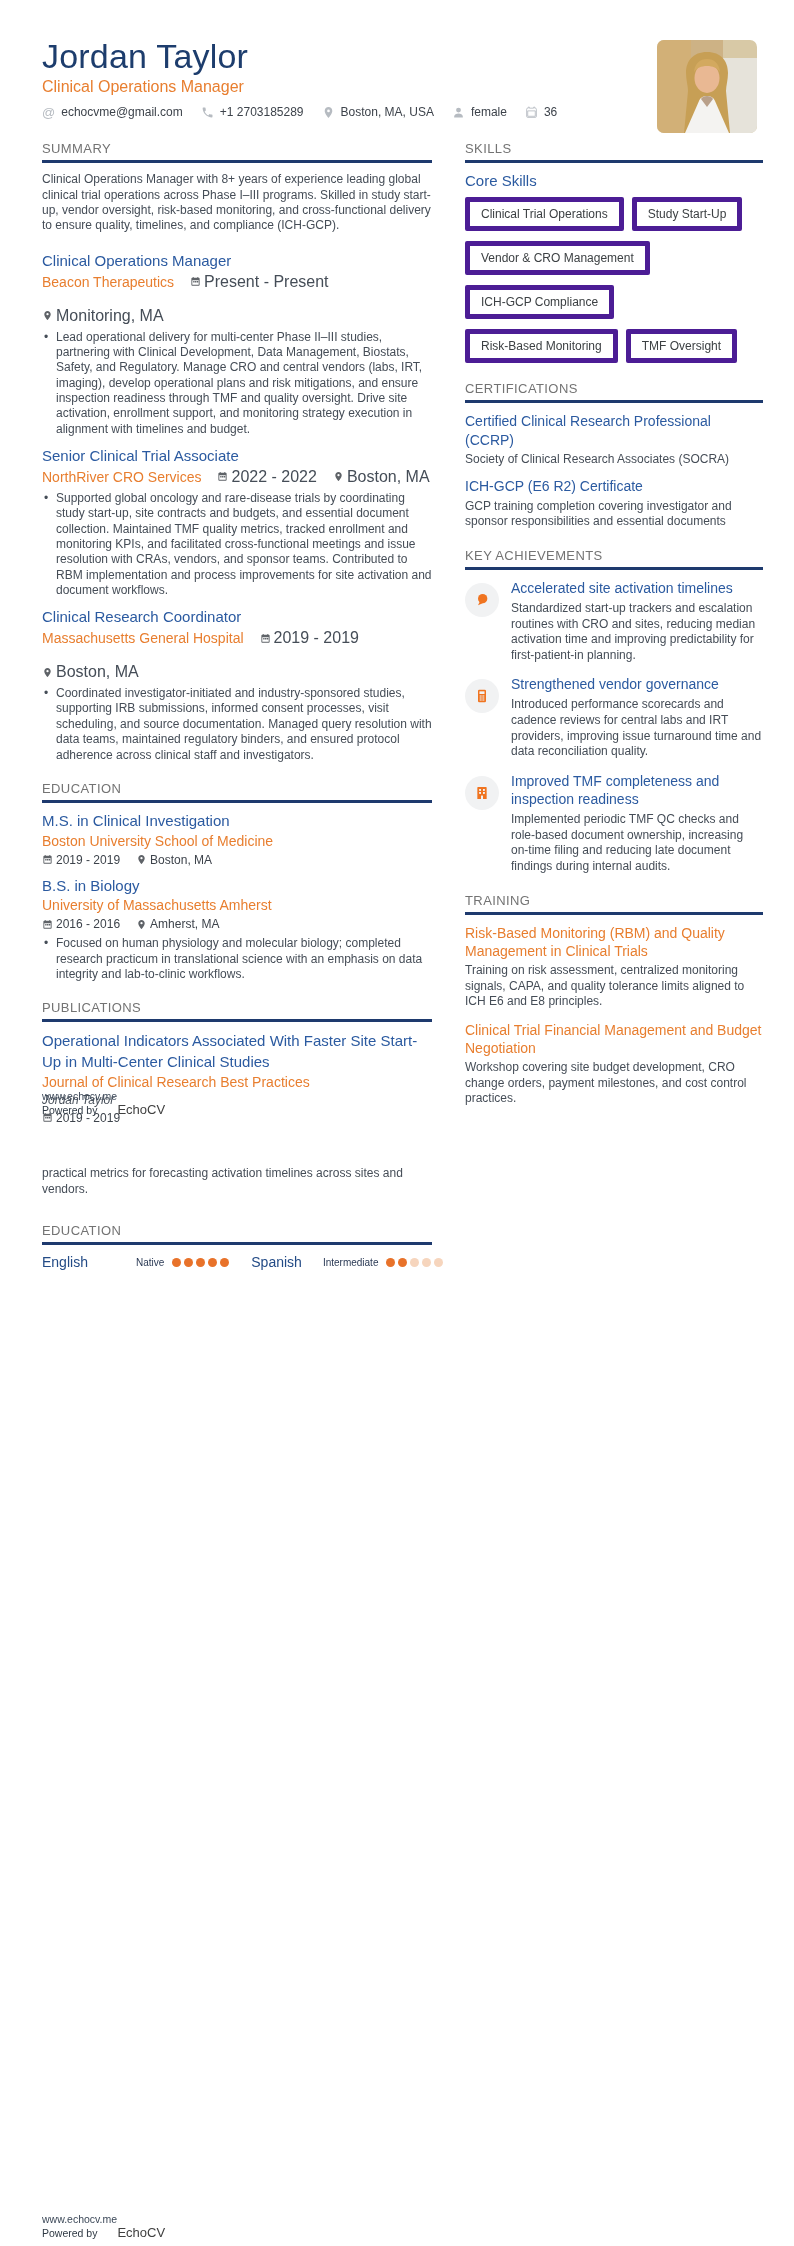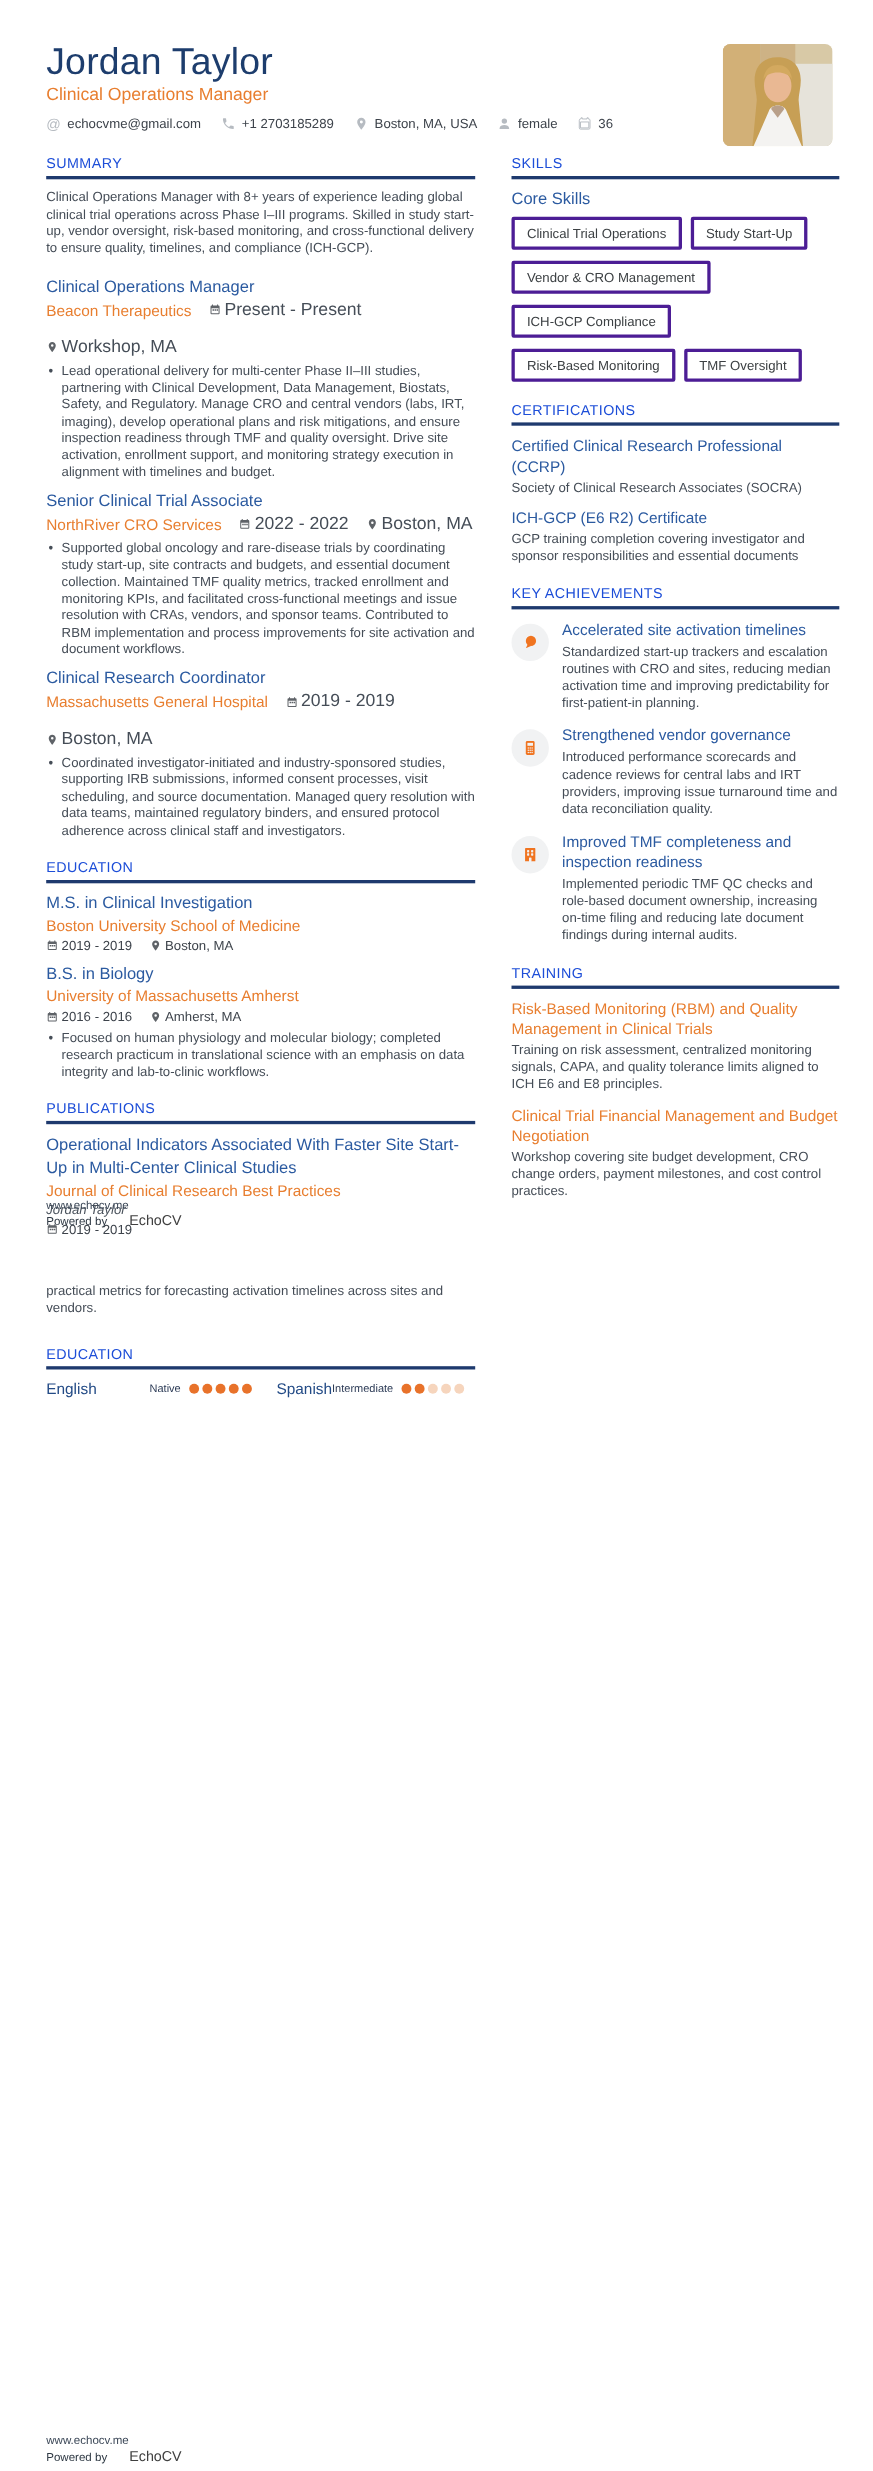--- a/index.html
+++ b/index.html
@@ -19,40 +19,40 @@
 
   .photo { position:absolute; left:657px; top:40px; width:100px; height:93px; border-radius:7px; overflow:hidden; }
 
   
   .cols { display:flex; padding:0 31px 0 42px; margin-top:22px; }
   .col-l { width:390px; flex:0 0 390px; }
   .col-gap { width:33px; flex:0 0 33px; }
   .col-r { width:298px; flex:0 0 298px; }
 
   .sec { margin-bottom:18px; }
-  .sec-h { font-size:13px; font-weight:500; color:#1d4ed8; letter-spacing:.4px; border-bottom:3px solid #1e3a6e; padding-bottom:4px; margin-bottom:9px; }
+  .sec-h { font-size:13px; font-weight:500; color:#737373; letter-spacing:.4px; border-bottom:3px solid #1e3a6e; padding-bottom:4px; margin-bottom:9px; }
 
   .body-txt { font-size:12px; line-height:1.28; color:#454d57; }
 
   .entry { margin-bottom:10px; }
   .e-title { font-size:15px; color:#2b5aa0; font-weight:500; line-height:1.25; }
   .e-org { font-size:14px; color:#e87e2f; font-weight:500; margin-top:2px; }
   .meta { display:flex; align-items:center; gap:16px; margin-top:4px; font-size:12px; color:#3d434b; flex-wrap:wrap; }
   .m-item { display:flex; align-items:center; gap:3px; }
   .mi { width:11px; height:11px; fill:#5f6368; flex:0 0 auto; }
   .org-line { display:flex; align-items:center; gap:16px; flex-wrap:wrap; margin-top:2px; }
   .org-line .e-org { margin-top:0; }
   ul.bul { margin:5px 0 0 0; padding:0 0 0 14px; list-style:none; }
   ul.bul li { position:relative; font-size:12px; line-height:1.28; color:#454d57; }
   ul.bul li::before { content:"•"; position:absolute; left:-12px; color:#454d57; }
 
   
   .group-h { font-size:15px; color:#2b5aa0; font-weight:500; margin-bottom:8px; }
   .chip-row { display:flex; gap:8px; margin-bottom:10px; }
-  .chip { border:3px solid #4c1d95; border-radius:2px; background:#fff; color:#3c4043; font-size:12px; padding:5px 11px; white-space:nowrap; }
+  .chip { border:5px solid #4c1d95; border-radius:2px; background:#fff; color:#3c4043; font-size:12px; padding:5px 11px; white-space:nowrap; }
 
   
   .cert { margin-bottom:10px; }
   .cert-name { font-size:14px; color:#2b5aa0; font-weight:500; line-height:1.3; }
   .cert-detail { font-size:12px; line-height:1.3; color:#454d57; margin-top:3px; }
 
   
   .ach { display:flex; gap:12px; margin-bottom:12px; }
   .ach-ic { width:34px; height:34px; flex:0 0 34px; border-radius:50%; background:#f1f2f3; display:flex; align-items:center; justify-content:center; margin-top:4px; }
   .ach-ic svg { width:16px; height:16px; }
@@ -163,21 +163,21 @@
               <span class="m-item">
                 <svg class="mi" viewBox="0 0 24 24">
                     <path d="M19 4h-1V2h-2v2H8V2H6v2H5a2 2 0 0 0-2 2v13a2 2 0 0 0 2 2h14a2 2 0 0 0 2-2V6a2 2 0 0 0-2-2zm0 15H5V9h14zM7 11h3v3H7zm4 0h3v3h-3zm4 0h3v3h-3z"></path>
                   </svg>
                 <span>Present - Present</span>
               </span>
               <span class="m-item">
                 <svg class="mi" viewBox="0 0 24 24">
                     <path d="M12 2C8.1 2 5 5.1 5 9c0 5.2 7 13 7 13s7-7.8 7-13c0-3.9-3.1-7-7-7zm0 9.5A2.5 2.5 0 1 1 12 6.5a2.5 2.5 0 0 1 0 5z"></path>
                   </svg>
-                <span>Workshop, MA</span>
+                <span>Monitoring, MA</span>
               </span>
             </div>
             <ul class="bul">
                 <li>Lead operational delivery for multi-center Phase II–III studies, partnering with Clinical Development, Data Management, Biostats, Safety, and Regulatory. Manage CRO and central vendors (labs, IRT, imaging), develop operational plans and risk mitigations, and ensure inspection readiness through TMF and quality oversight. Drive site activation, enrollment support, and monitoring strategy execution in alignment with timelines and budget.</li>
               </ul>
           </div>
 
           <div class="entry">
             <div class="e-title">Senior Clinical Trial Associate</div>
             <div class="org-line">
@@ -412,21 +412,21 @@
           <span class="lang-name">English</span>
           <span class="lang-level">Native</span>
           <span class="dots">
               <span class="dot filled"></span>
               <span class="dot filled"></span>
               <span class="dot filled"></span>
               <span class="dot filled"></span>
               <span class="dot filled"></span>
             </span>
           <span class="lang-name lang2">Spanish</span>
-          <span class="lang-level" style="margin-left:0">Intermediate</span>
+          <span class="lang-level" style="margin-left:21px">Intermediate</span>
           <span class="dots">
               <span class="dot filled"></span>
               <span class="dot filled"></span>
               <span class="dot"></span>
               <span class="dot"></span>
               <span class="dot"></span>
             </span>
         </div>
       </div>
     </div>

